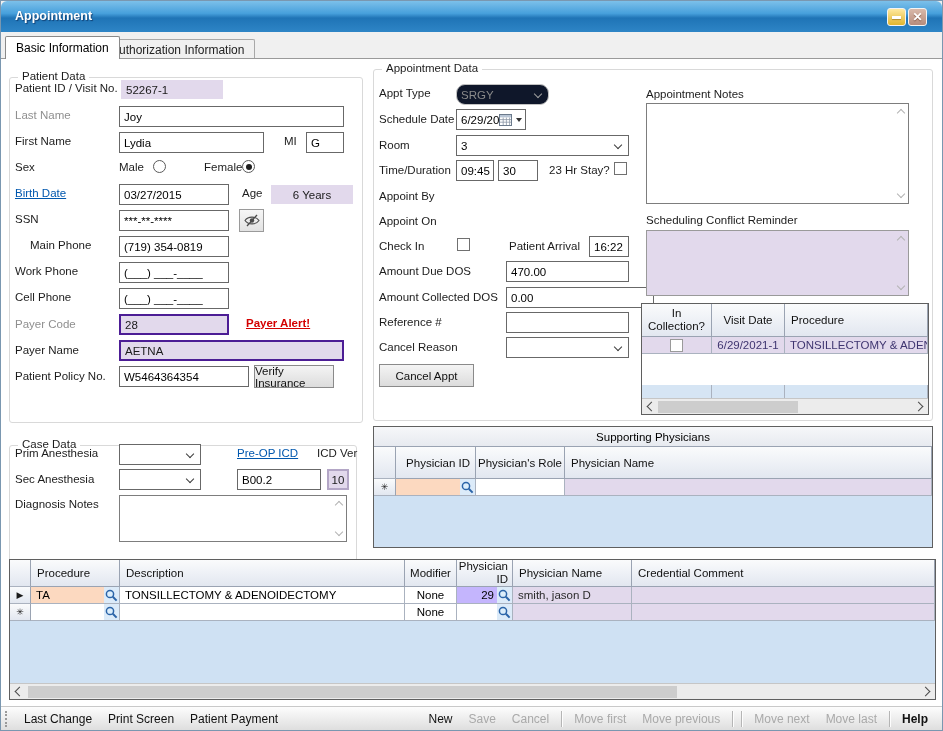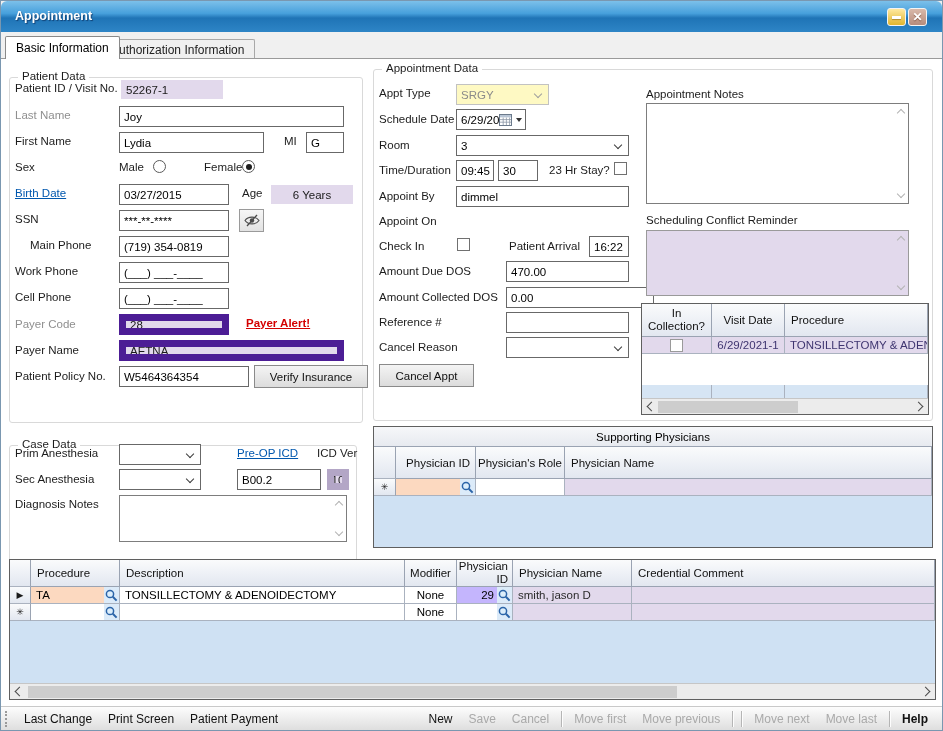--- a/index.html
+++ b/index.html
@@ -31,25 +31,25 @@
 
   
   .l{position:absolute;color:#1c1c1c;white-space:nowrap;font-size:11.5px;}
   .l.dim{color:#8f8f8f;}
   .lk{position:absolute;color:#0057ae;text-decoration:underline;white-space:nowrap;font-size:11.5px;cursor:pointer;}
   .lk.red{color:#d40000;}
   .t{position:absolute;height:21px;background:#fff;border:1px solid #686868;font-size:11.5px;color:#000;
     display:flex;align-items:center;padding:0 4px;white-space:nowrap;overflow:hidden;}
   .rof{position:absolute;height:19px;background:#e2d9ec;font-size:11.5px;color:#1a1a1a;
     display:flex;align-items:center;padding:0 5px;white-space:nowrap;overflow:hidden;}
-  .rob{position:absolute;height:21px;background:#e2d9ec;border:7px solid #4c1d95;font-size:11.5px;color:#1a1a1a;
+  .rob{position:absolute;height:21px;background:#e2d9ec;border:2px solid #4c1d95;font-size:11.5px;color:#1a1a1a;
     display:flex;align-items:center;padding:0 4px;white-space:nowrap;overflow:hidden;}
   .combo{position:absolute;height:21px;background:#fff;border:1px solid #686868;font-size:11.5px;
     display:flex;align-items:center;padding:0 18px 0 4px;cursor:pointer;}
-  .combo.dis{background:#fef9c3;border-color:#c2c2c2;color:#8a8a8a;cursor:default;}
+  .combo.dis{background:#0f172a;border-color:#c2c2c2;color:#8a8a8a;cursor:default;border-radius:9px;}
   .chev{position:absolute;right:7px;top:6px;width:6px;height:6px;border-right:1.4px solid #3c3c3c;
     border-bottom:1.4px solid #3c3c3c;transform:rotate(45deg);}
   .combo.dis .chev{border-color:#9e9e9e;}
   .cb{position:absolute;width:13px;height:13px;background:#fff;border:1px solid #707070;cursor:pointer;}
   .rad{position:absolute;width:13px;height:13px;border:1px solid #5a5a5a;border-radius:50%;background:#fff;cursor:pointer;}
   .rad.checked::after{content:"";position:absolute;left:2.5px;top:2.5px;width:6px;height:6px;border-radius:50%;background:#1d1d1d;}
   .btn{position:absolute;height:23px;background:linear-gradient(#f4f4f4,#dcdcdc);border:1px solid #8a8a8a;
     font-size:11.5px;display:flex;align-items:center;justify-content:center;cursor:pointer;color:#111;}
   .group{position:absolute;border:1px solid #d9d9d9;border-radius:3px;}
   .group .legend{position:absolute;top:-8px;left:8px;background:#fff;padding:0 4px;font-size:11.5px;color:#1c1c1c;white-space:nowrap;}
@@ -156,21 +156,21 @@
 
   <span class="l dim" style="left:14px;top:317px;">Payer Code</span>
   <div class="rob" style="left:118px;top:313px;width:110px;">28</div>
   <span class="lk red" style="left:245px;top:316px;font-weight:bold;">Payer Alert!</span>
 
   <span class="l" style="left:14px;top:343px;">Payer Name</span>
   <div class="rob" style="left:118px;top:339px;width:225px;">AETNA</div>
 
   <span class="l" style="left:14px;top:369px;">Patient Policy No.</span>
   <div class="t" style="left:118px;top:365px;width:130px;">W5464364354</div>
-  <div class="btn" style="left:253px;top:364px;width:114px;">Verify Insurance</div>
+  <div class="btn" style="left:253px;top:364px;width:80px;">Verify Insurance</div>
 
   <div class="group" style="left:8px;top:444px;width:348px;height:117px;">
     <span class="legend">Case Data</span>
   </div>
   <span class="l" style="left:14px;top:446px;">Prim Anesthesia</span>
   <div class="combo" style="left:118px;top:443px;width:82px;">
     <span></span>
       <span class="chev"></span>
   </div>
   <span class="lk" style="left:236px;top:446px;">Pre-OP ICD</span>
@@ -226,21 +226,20 @@
       <span class="chev"></span>
   </div>
 
   <span class="l" style="left:378px;top:163px;">Time/Duration</span>
   <div class="t" style="left:455px;top:159px;width:38px;">09:45</div>
   <div class="t" style="left:497px;top:159px;width:40px;">30</div>
   <span class="l" style="left:548px;top:163px;">23 Hr Stay?</span>
   <span class="cb" style="left:613px;top:161px;"></span>
 
   <span class="l" style="left:378px;top:189px;">Appoint By</span>
-  <div class="t" style="left:455px;top:185px;width:173px;">dimmel</div>
 
   <span class="l" style="left:378px;top:214px;">Appoint On</span>
 
   <span class="l" style="left:378px;top:239px;">Check In</span>
   <span class="cb" style="left:456px;top:237px;"></span>
   <span class="l" style="left:508px;top:239px;">Patient Arrival</span>
   <div class="t" style="left:588px;top:235px;width:40px;">16:22</div>
 
   <span class="l" style="left:378px;top:264px;">Amount Due DOS</span>
   <div class="t" style="left:505px;top:260px;width:123px;">470.00</div>

